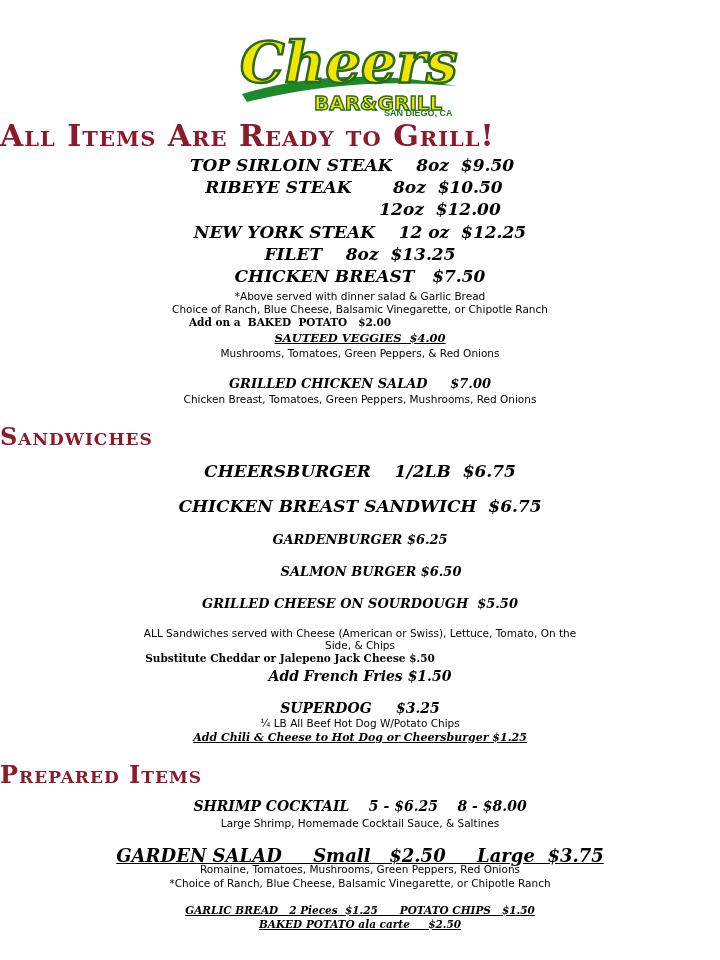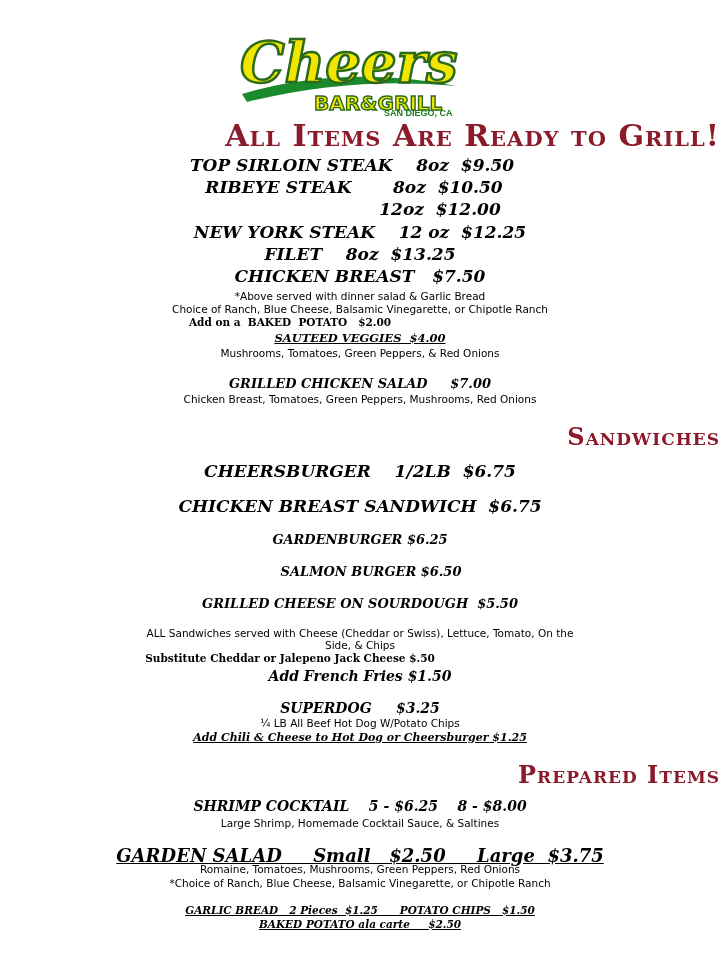--- a/index.html
+++ b/index.html
@@ -1,20 +1,20 @@
 <!DOCTYPE html>
 <html><head>
 <meta charset="utf-8">
 <style>
   html, body { margin: 0; padding: 0; background: #ffffff; }
   body { width: 720px; height: 960px; position: relative; overflow: hidden; font-family: "DejaVu Serif", serif; color: #000; }
   .logo { position: absolute; left: 222px; top: 16px; width: 240px; height: 100px; margin-top: 8px; }
   .logo svg { width: 240px; height: 100px; }
   .logo .loc { position: absolute; left: 162px; top: 84px; font-family: "Liberation Sans", sans-serif; font-weight: bold; font-size: 9px; color: #1b7a1b; }
-  .sec { position: absolute; left: 0; width: 720px; text-align: right; font-family: "DejaVu Serif", serif; font-weight: bold; color: #8b1a2b; letter-spacing: 1px; font-variant: small-caps; }
+  .sec { position: absolute; left: 0; width: 720px; text-align: left; font-family: "DejaVu Serif", serif; font-weight: bold; color: #8b1a2b; letter-spacing: 1px; font-variant: small-caps; }
   .h1 { top: 118px; font-size: 30px; }
   .row { position: absolute; left: 0; width: 720px; text-align: center; font-family: "DejaVu Serif", serif; font-weight: bold; font-style: italic; white-space: pre; }
   .small { position: absolute; left: 0; width: 720px; text-align: center; font-family: "DejaVu Sans", sans-serif; font-size: 10.5px; white-space: pre; }
   .smallb { position: absolute; left: 0; width: 580px; text-align: center; font-family: "DejaVu Serif", serif; font-weight: bold; font-size: 10.5px; white-space: pre; }
   .smallbi { position: absolute; left: 0; width: 720px; text-align: center; font-family: "DejaVu Serif", serif; font-weight: bold; font-style: italic; font-size: 11px; white-space: pre; text-decoration: underline; }
 </style>
 </head>
 <body>
 
 <div class="logo">
@@ -41,21 +41,21 @@
 <div class="small" style="top:347px;">Mushrooms, Tomatoes, Green Peppers, &amp; Red Onions</div>
 <div class="row" style="top:376px;font-size:13px;">GRILLED CHICKEN SALAD     $7.00</div>
 <div class="small" style="top:393px;">Chicken Breast, Tomatoes, Green Peppers, Mushrooms, Red Onions</div>
 
 <div class="sec" style="top:422px;font-size:24px;">Sandwiches</div>
 <div class="row" style="top:461px;font-size:17px;">CHEERSBURGER    1/2LB  $6.75</div>
 <div class="row" style="top:496px;font-size:17px;">CHICKEN BREAST SANDWICH  $6.75</div>
 <div class="row" style="top:532px;font-size:13px;">GARDENBURGER $6.25</div>
 <div class="row" style="top:564px;font-size:13px;margin-left:11px;">SALMON BURGER $6.50</div>
 <div class="row" style="top:596px;font-size:13px;">GRILLED CHEESE ON SOURDOUGH  $5.50</div>
-<div class="small" style="top:627px;">ALL Sandwiches served with Cheese (Cheddar or Swiss), Lettuce, Tomato, On the</div>
+<div class="small" style="top:627px;">ALL Sandwiches served with Cheese (American or Swiss), Lettuce, Tomato, On the</div>
 <div class="small" style="top:639px;">Side, &amp; Chips</div>
 <div class="smallb" style="top:652px;">Substitute Cheddar or Jalepeno Jack Cheese $.50</div>
 <div class="row" style="top:668px;font-size:14px;">Add French Fries $1.50</div>
 <div class="row" style="top:700px;font-size:14px;">SUPERDOG     $3.25</div>
 <div class="small" style="top:717px;">¼ LB All Beef Hot Dog W/Potato Chips</div>
 <div class="smallbi" style="top:731px;">Add Chili &amp; Cheese to Hot Dog or Cheersburger $1.25</div>
 
 <div class="sec" style="top:760px;font-size:24px;">Prepared Items</div>
 <div class="row" style="top:798px;font-size:14px;">SHRIMP COCKTAIL    5 - $6.25    8 - $8.00</div>
 <div class="small" style="top:817px;">Large Shrimp, Homemade Cocktail Sauce, &amp; Saltines</div>

